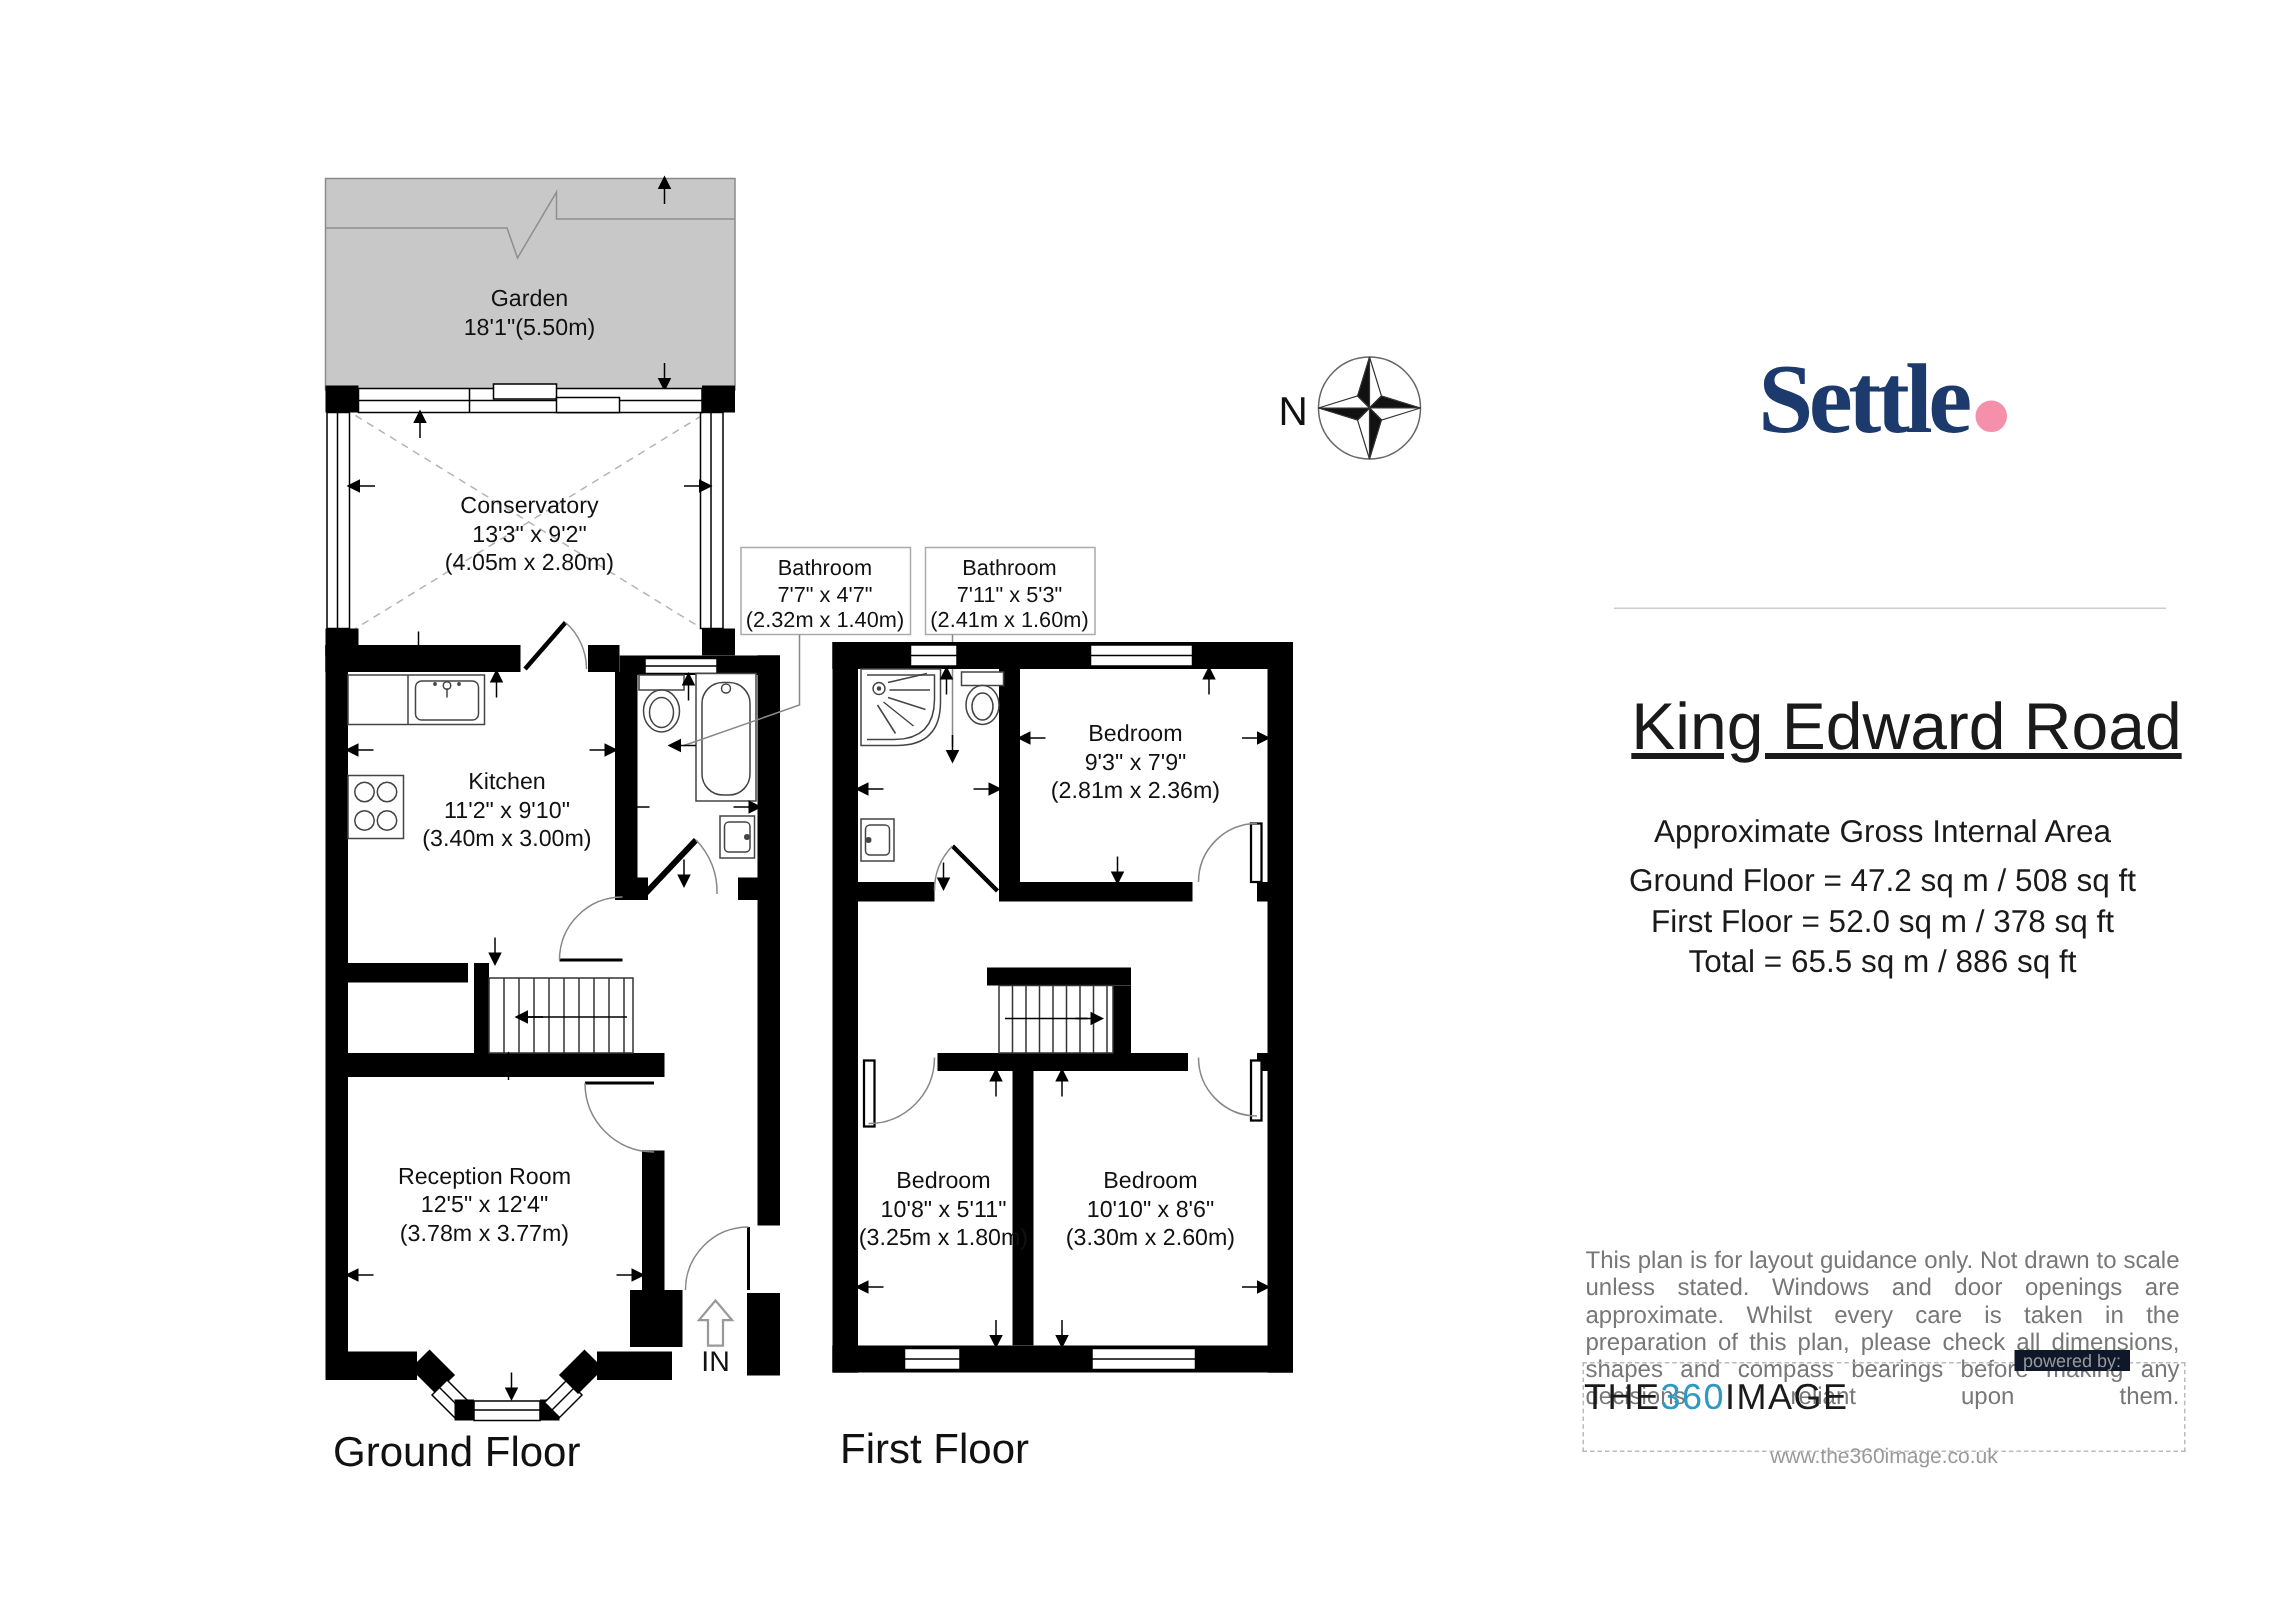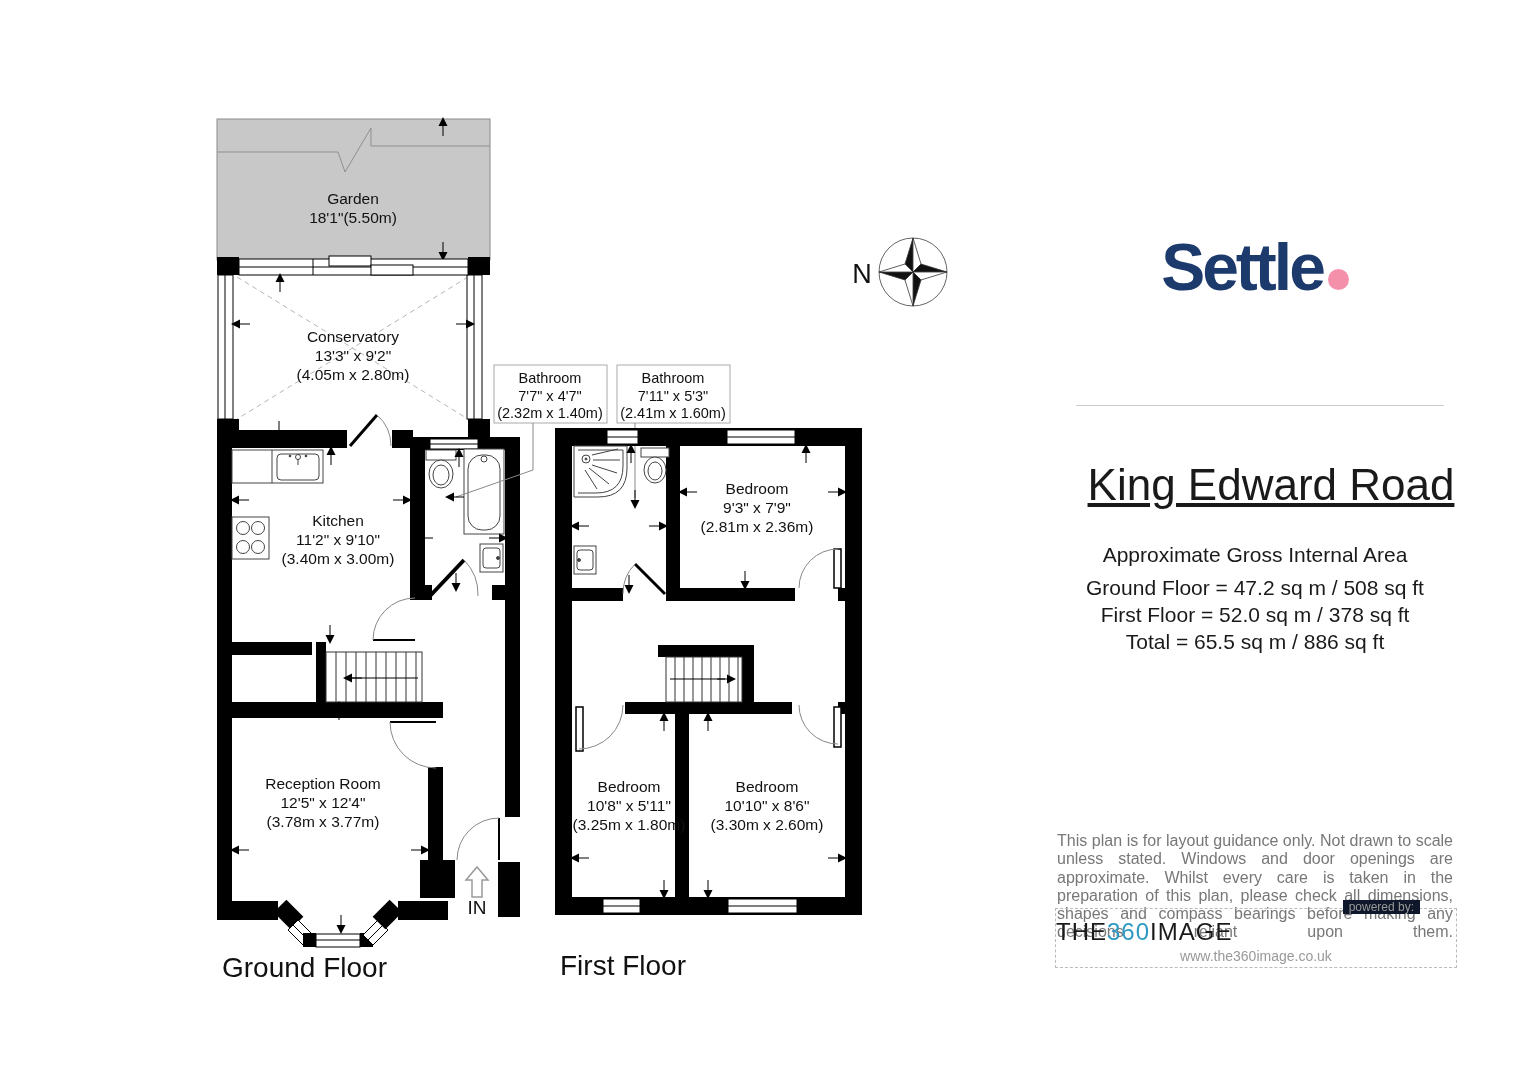--- a/index.html
+++ b/index.html
@@ -1,35 +1,35 @@
 <!DOCTYPE html>
 <html><head>
 <meta charset="utf-8">
 <style>
   html,body{margin:0;padding:0;background:#fff;}
   body{width:1528px;height:1080px;position:relative;font-family:"Liberation Sans",sans-serif;overflow:hidden;}
   svg text{font-family:"Liberation Sans",sans-serif;fill:#111;}
   .plan-svg{position:absolute;left:0;top:0;}
   .panel{position:absolute;left:0;top:0;width:1528px;height:1080px;}
   .logo{position:absolute;left:1040px;top:234px;width:430px;text-align:center;
-        font-size:66px;font-weight:bold;letter-spacing:-3px;color:#1d3a6d;line-height:1;}
+        font-size:66px;font-weight:bold;letter-spacing:-3px;color:#1d3a6d;line-height:1;font-family:Liberation Serif, serif;}
   .logo-dot{display:inline-block;width:21px;height:21px;border-radius:50%;background:#f590ab;margin-left:5px;}
   .divider{position:absolute;left:1076px;top:405px;width:368px;border-top:1px solid #ccc;}
   .title{position:absolute;left:1040px;top:444px;width:430px;text-align:center;
          font-size:44px;color:#1a1a1a;font-weight:normal;margin:16px;text-decoration:underline;}
   .area{position:absolute;left:1040px;top:543px;width:430px;text-align:center;color:#1a1a1a;}
   .area-heading{font-size:21px;margin-bottom:7px;}
   .area-line{font-size:21px;line-height:27px;}
   .disclaimer{position:absolute;left:1057px;top:832px;width:396px;font-size:16px;line-height:18.3px;
               color:#777;text-align:justify;text-align-last:justify;margin:0;}
   .powered-box{position:absolute;left:1055px;top:908px;width:400px;height:58px;border:1px dashed #bbb;}
   .powered-label{position:absolute;top:-9px;right:36px;background:#0f172a;padding:0 6px;color:#999;font-size:12px;}
   .brand-line{text-align:left;margin-top:11px;font-size:24px;letter-spacing:1px;color:#1a1a1a;line-height:1;}
   .brand-360{color:#2e9ac4;}
-  .brand-url{text-align:center;font-size:14px;color:#999;margin-top:4px;}
+  .brand-url{text-align:center;font-size:14px;color:#999;margin-top:18px;}
 </style>
 </head>
 <body>
 
 <svg class="plan-svg" width="1000" height="1080" viewBox="0 0 1000 1080">
   <defs>
     <g id="arr">
       <line x1="-15" y1="0" x2="-4" y2="0" stroke="#000" stroke-width="1"></line>
       <path d="M4,0 L-5,-4.5 L-5,4.5 Z" fill="#000"></path>
     </g>

